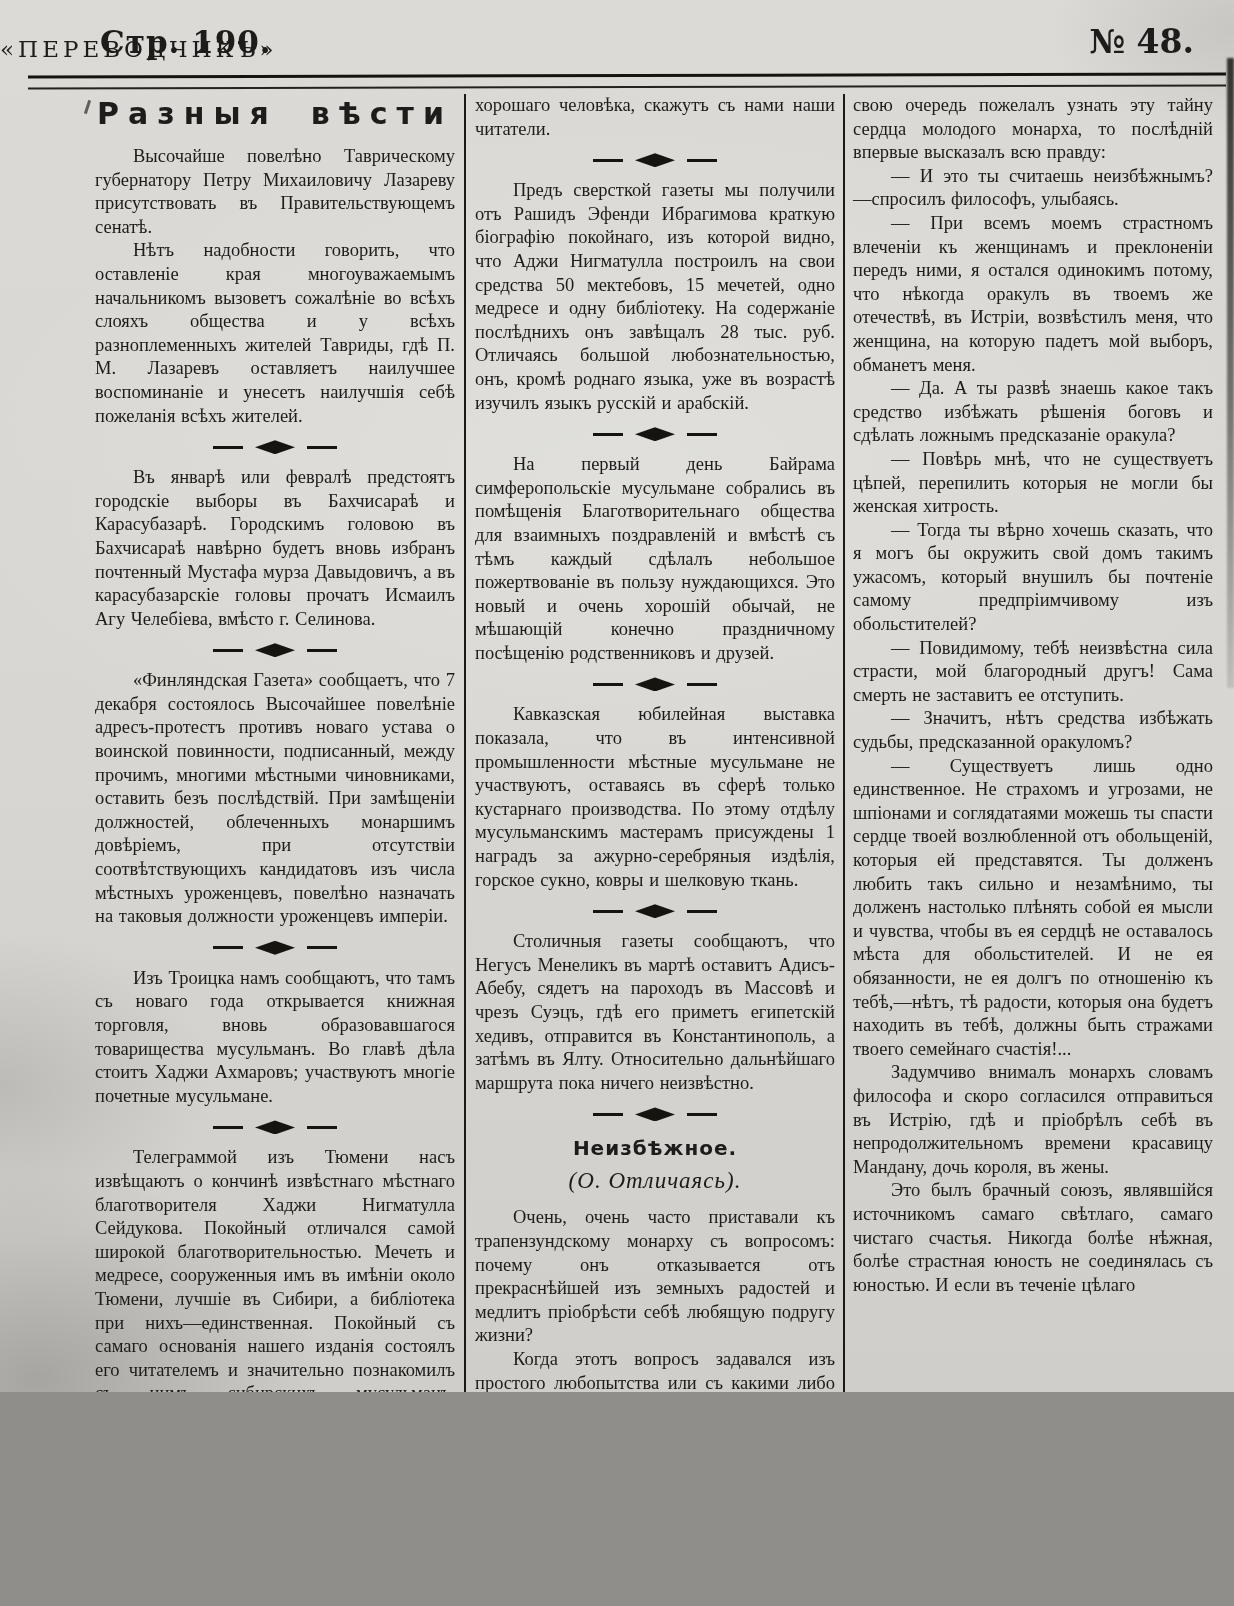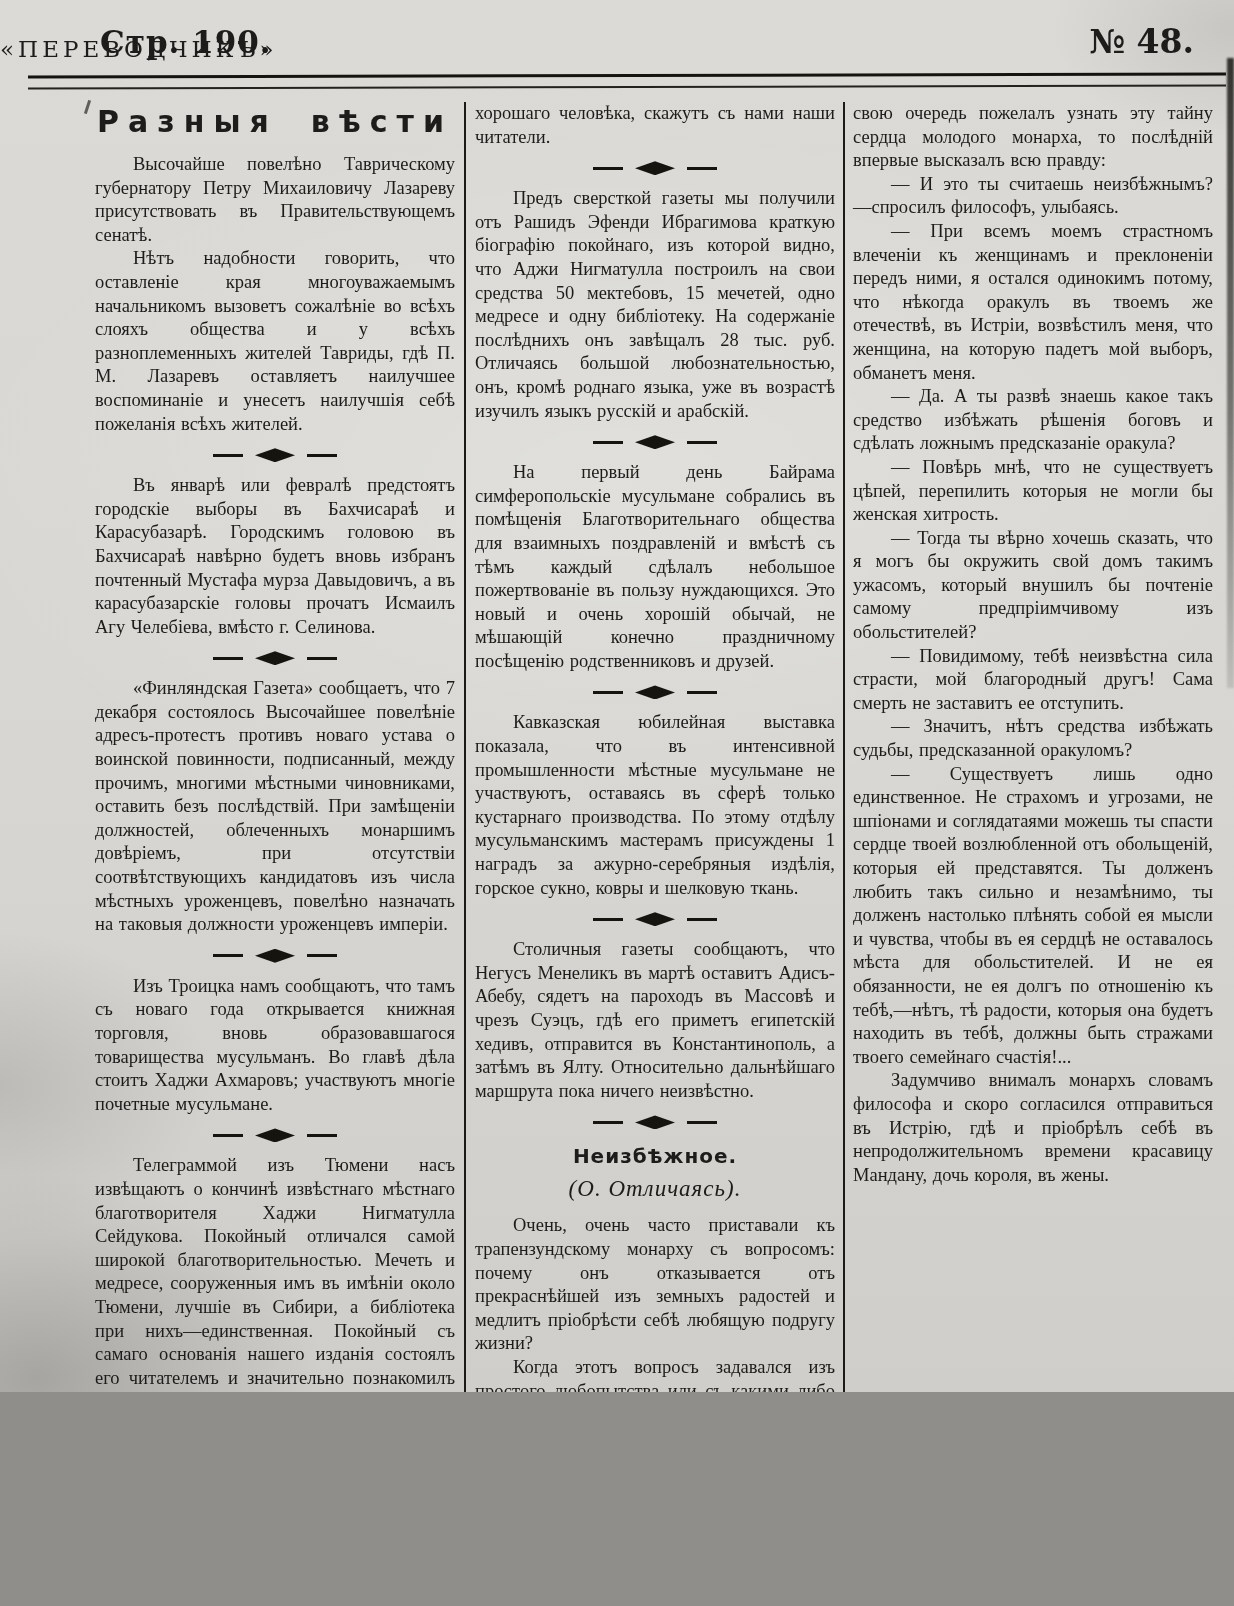--- a/index.html
+++ b/index.html
@@ -36,21 +36,21 @@
   }
   .rule-double{
     position:absolute;left:28px;right:8px;top:74px;height:9px;
     border-top:3px solid #14130f;
     border-bottom:2px solid #23221e;
     transform:rotate(-0.15deg);
   }
   
   .columns{
     position:absolute;top:94px;left:95px;width:1124px;height:1504px;
-    display:flex;align-items:flex-start;margin-top:8px;
+    display:flex;align-items:flex-start;
   }
   .column{width:360px;flex:0 0 360px;}
   .vrule{flex:0 0 2px;background:#1b1a17;margin:0 9px;}
   .vrule-1{height:1432px;}
   .vrule-2{height:1398px;margin:0 8px;}
   
   .para{
     margin:0;
     font-size:18.5px;line-height:23.6px;
     text-align:justify;
@@ -187,18 +187,19 @@
         <p class="para no-indent">свою очередь пожелалъ узнать эту тайну сердца молодого монарха, то послѣдній впервые высказалъ всю правду:</p>
         <p class="para">— И это ты считаешь неизбѣжнымъ? —спросилъ философъ, улыбаясь.</p>
         <p class="para">— При всемъ моемъ страстномъ влеченіи къ женщинамъ и преклоненіи передъ ними, я остался одинокимъ потому, что нѣкогда оракулъ въ твоемъ же отечествѣ, въ Истріи, возвѣстилъ меня, что женщина, на которую падетъ мой выборъ, обманетъ меня.</p>
         <p class="para">— Да. А ты развѣ знаешь какое такъ средство избѣжать рѣшенія боговъ и сдѣлать ложнымъ предсказаніе оракула?</p>
         <p class="para">— Повѣрь мнѣ, что не существуетъ цѣпей, перепилить которыя не могли бы женская хитрость.</p>
         <p class="para">— Тогда ты вѣрно хочешь сказать, что я могъ бы окружить свой домъ такимъ ужасомъ, который внушилъ бы почтеніе самому предпріимчивому изъ обольстителей?</p>
         <p class="para">— Повидимому, тебѣ неизвѣстна сила страсти, мой благородный другъ! Сама смерть не заставитъ ее отступить.</p>
         <p class="para">— Значитъ, нѣтъ средства избѣжать судьбы, предсказанной оракуломъ?</p>
         <p class="para">— Существуетъ лишь одно единственное. Не страхомъ и угрозами, не шпіонами и соглядатаями можешь ты спасти сердце твоей возлюбленной отъ обольщеній, которыя ей представятся. Ты долженъ любить такъ сильно и незамѣнимо, ты долженъ настолько плѣнять собой ея мысли и чувства, чтобы въ ея сердцѣ не оставалось мѣста для обольстителей. И не ея обязанности, не ея долгъ по отношенію къ тебѣ,—нѣтъ, тѣ радости, которыя она будетъ находить въ тебѣ, должны быть стражами твоего семейнаго счастія!...</p>
         <p class="para">Задумчиво внималъ монархъ словамъ философа и скоро согласился отправиться въ Истрію, гдѣ и пріобрѣлъ себѣ въ непродолжительномъ времени красавицу Мандану, дочь короля, въ жены.</p>
+        <p class="para">Это былъ брачный союзъ, являвшійся источникомъ самаго свѣтлаго, самаго чистаго счастья. Никогда болѣе нѣжная, болѣе страстная юность не соединялась съ юностью. И если въ теченіе цѣлаго</p>
       </section>
   </main>
 
   <div class="edge-streak"></div>
   <div class="corner-mark"></div>
 </div>
 
 </body></html>

